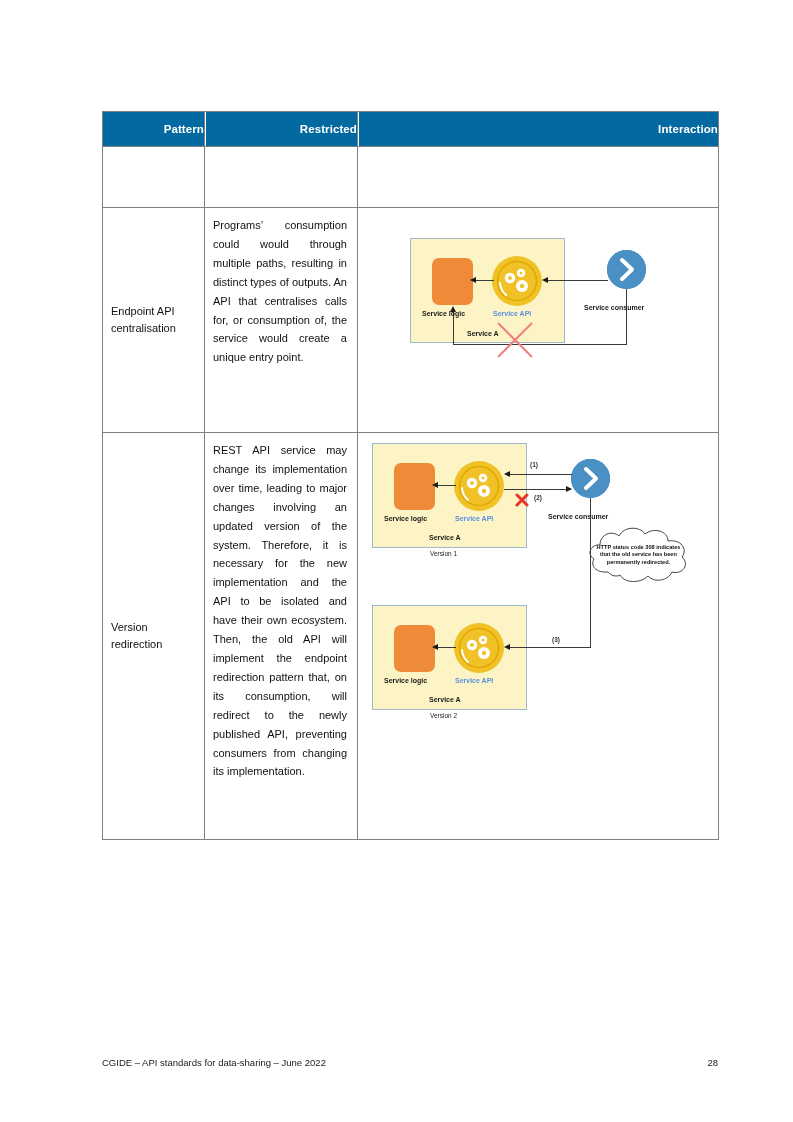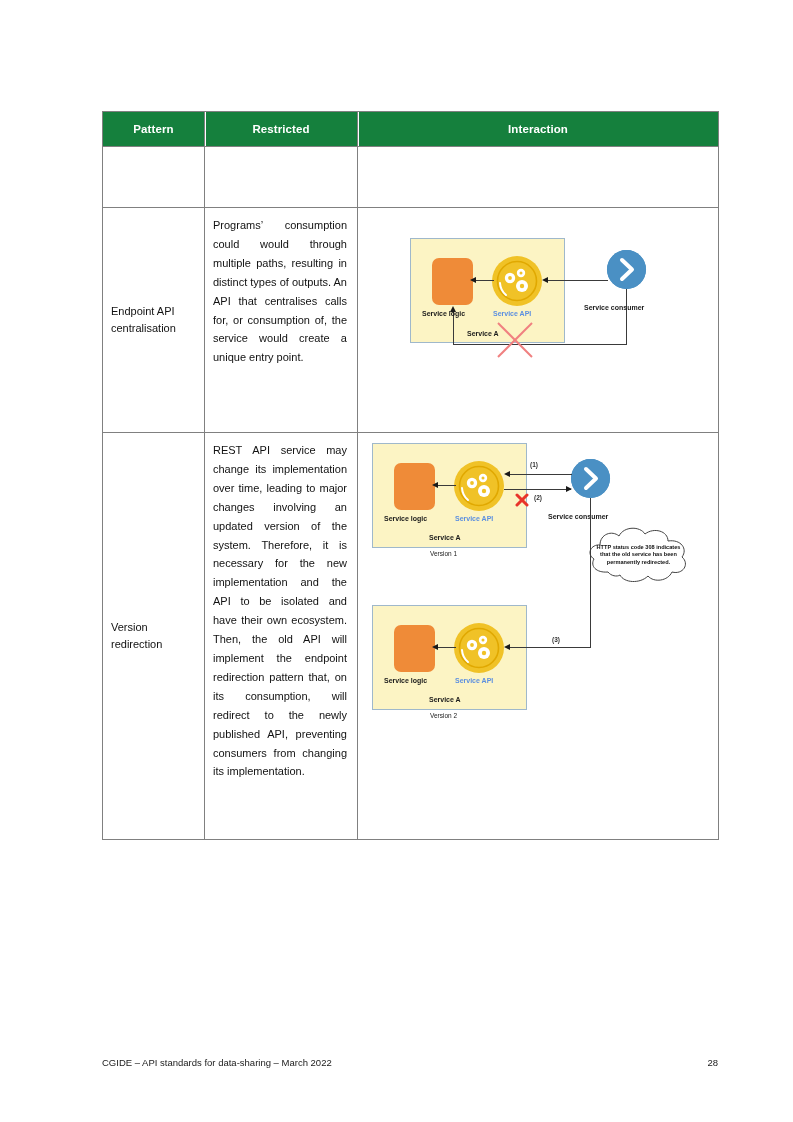--- a/index.html
+++ b/index.html
@@ -46,26 +46,26 @@
   .tbl td, .tbl th {
     border: 1px solid #808080;
     vertical-align: middle;
     padding: 0;
   }
   .col-pattern   { width: 102px; }
   .col-definition{ width: 153px; }
   .col-interaction{ width: 361px; }
 
   thead th {
-    background: #15803d;
+    background: #0369a1;
     color: #ffffff;
     border: 1px solid #6B3340;
     font-size: 11.5px;
     font-weight: bold;
-    text-align: center;
+    text-align: right;
     height: 34px;
     padding: 0 8px;
     letter-spacing: 0.1px;
   }
   thead th.sep { box-shadow: inset 1px 0 0 #ffffff; }
 
   td.pattern-cell {
     font-size: 11px;
     line-height: 1.55;
     padding: 6px 8px;
@@ -389,17 +389,17 @@
             <div class="arrowhead arrow-left" style="left:146px; top:210.5px;"></div>
             <div class="lbl step" style="left:194px; top:203px;">(3)</div>
           </div>
         </td>
       </tr>
 
     </tbody>
   </table>
 
   <div class="doc-footer">
-    <span>CGIDE – API standards for data-sharing – March 2022</span>
+    <span>CGIDE – API standards for data-sharing – June 2022</span>
     <span>28</span>
   </div>
 
 </div>
 
 </body></html>

